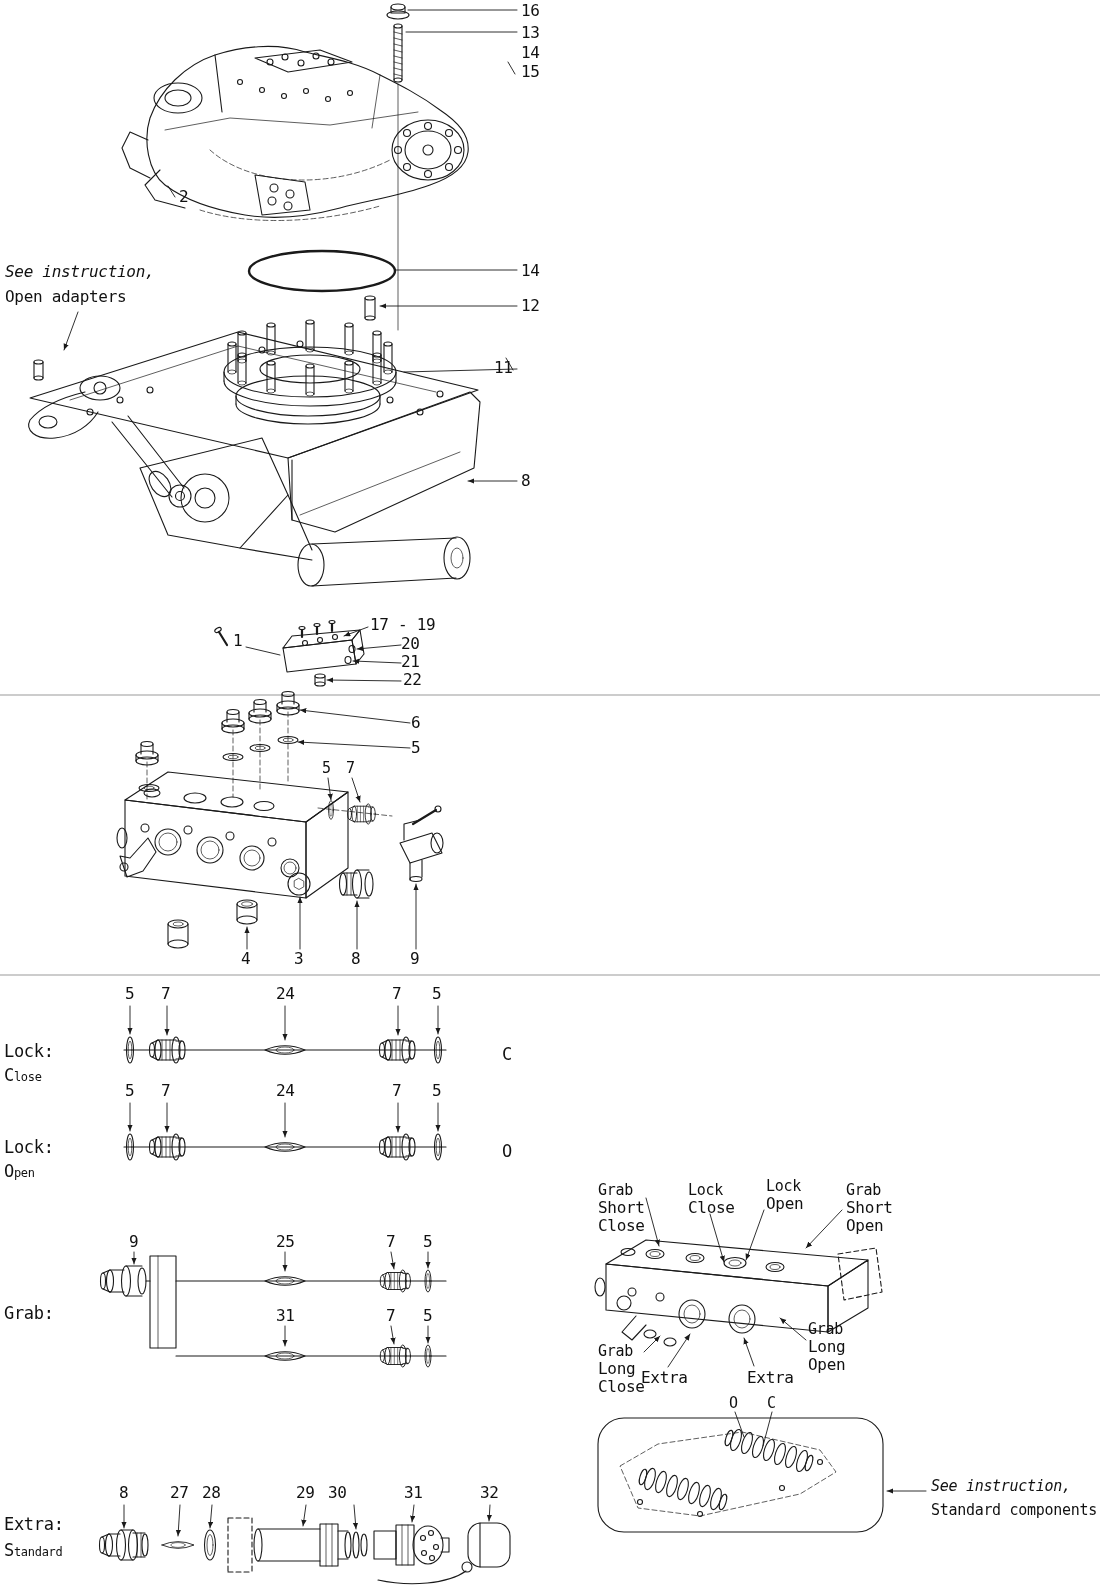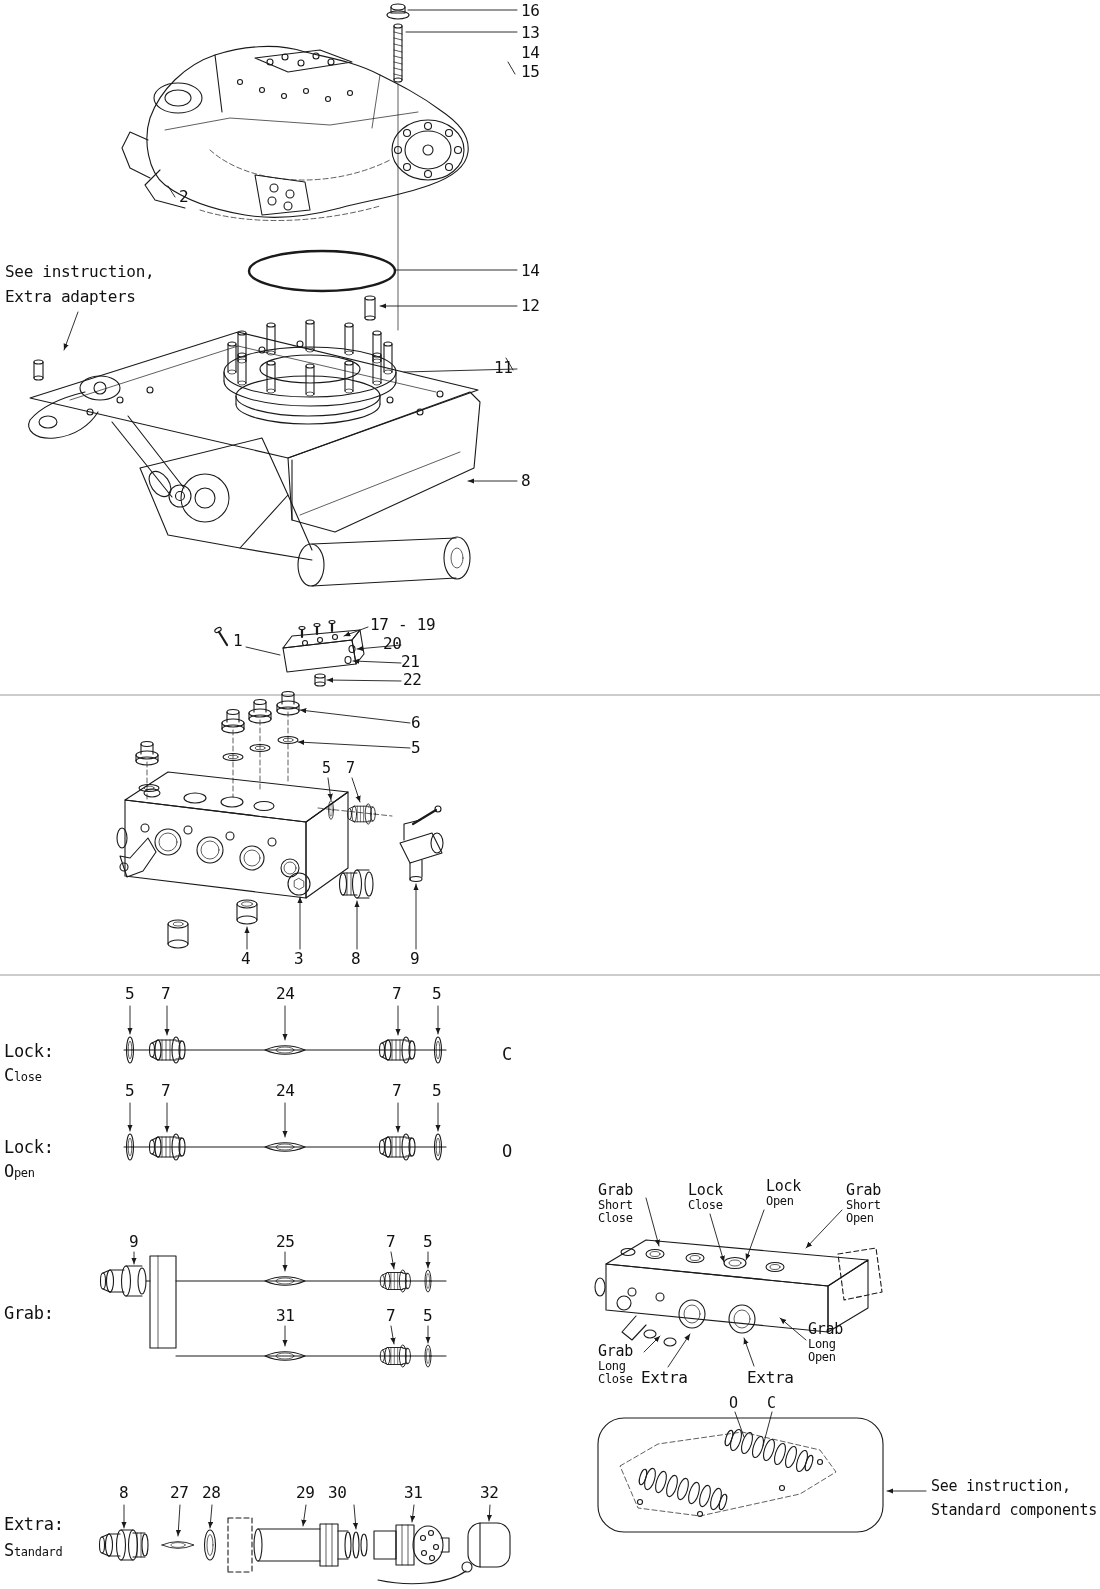--- a/index.html
+++ b/index.html
@@ -11,22 +11,22 @@
   #art .thin  { stroke-width:0.7; }
   #art .thick { stroke-width:2.2; }
   #art .dash  { stroke-dasharray:5 3; }
   #art .ldr, #art .ldr * { stroke-width:0.9; }
   #art .gray { stroke:#9a9a9a; }
   #art .fillarr { fill:#1a1a1a; stroke:none; }
   .lbl { position:absolute; white-space:nowrap; line-height:1.12; letter-spacing:-0.3px; }
   .s17 { font-size:17px;text-align:center; }
   .s16 { font-size:16px; }
   .s15 { font-size:15px; }
-  .s12 { font-size:12px; }
-  .italic { }
+  .s12 { font-size:16px; }
+  .italic { font-style:italic; }
   .initcap { font-size:12px; }
   .initcap::first-letter { font-size:17px; }
 </style>
 </head>
 <body>
 
 <div id="stage">
 
 <svg id="art" width="1100" height="1589" viewBox="0 0 1100 1589">
   <defs>
@@ -486,28 +486,28 @@
     <line x1="490" y1="1505" x2="489" y2="1521" marker-end="url(#arr)"></line>
   </g>
 </svg>
 
 <div class="lbl s16" style="left:521px;top:2px">16</div>
 <div class="lbl s16" style="left:521px;top:24px">13</div>
 <div class="lbl s16" style="left:521px;top:44px">14</div>
 <div class="lbl s16" style="left:521px;top:63px">15</div>
 <div class="lbl s16" style="left:179px;top:188px">2</div>
 <div class="lbl s16 italic" style="left:5px;top:263px">See instruction,</div>
-<div class="lbl s16" style="left:5px;top:288px">Extra adapters</div>
+<div class="lbl s16" style="left:5px;top:288px">Open adapters</div>
 <div class="lbl s16" style="left:521px;top:262px">14</div>
 <div class="lbl s16" style="left:521px;top:297px">12</div>
 <div class="lbl s16" style="left:494px;top:359px">11</div>
 <div class="lbl s16" style="left:521px;top:472px">8</div>
 <div class="lbl s16" style="left:233px;top:632px">1</div>
 <div class="lbl s16" style="left:370px;top:616px">17 - 19</div>
-<div class="lbl s16" style="left:383px;top:635px">20</div>
+<div class="lbl s16" style="left:401px;top:635px">20</div>
 <div class="lbl s16" style="left:401px;top:653px">21</div>
 <div class="lbl s16" style="left:403px;top:671px">22</div>
 
 <div class="lbl s16" style="left:411px;top:714px">6</div>
 <div class="lbl s16" style="left:411px;top:739px">5</div>
 <div class="lbl s15" style="left:322px;top:760px">5</div>
 <div class="lbl s15" style="left:346px;top:760px">7</div>
 <div class="lbl s16" style="left:241px;top:950px">4</div>
 <div class="lbl s16" style="left:294px;top:950px">3</div>
 <div class="lbl s16" style="left:351px;top:950px">8</div>

